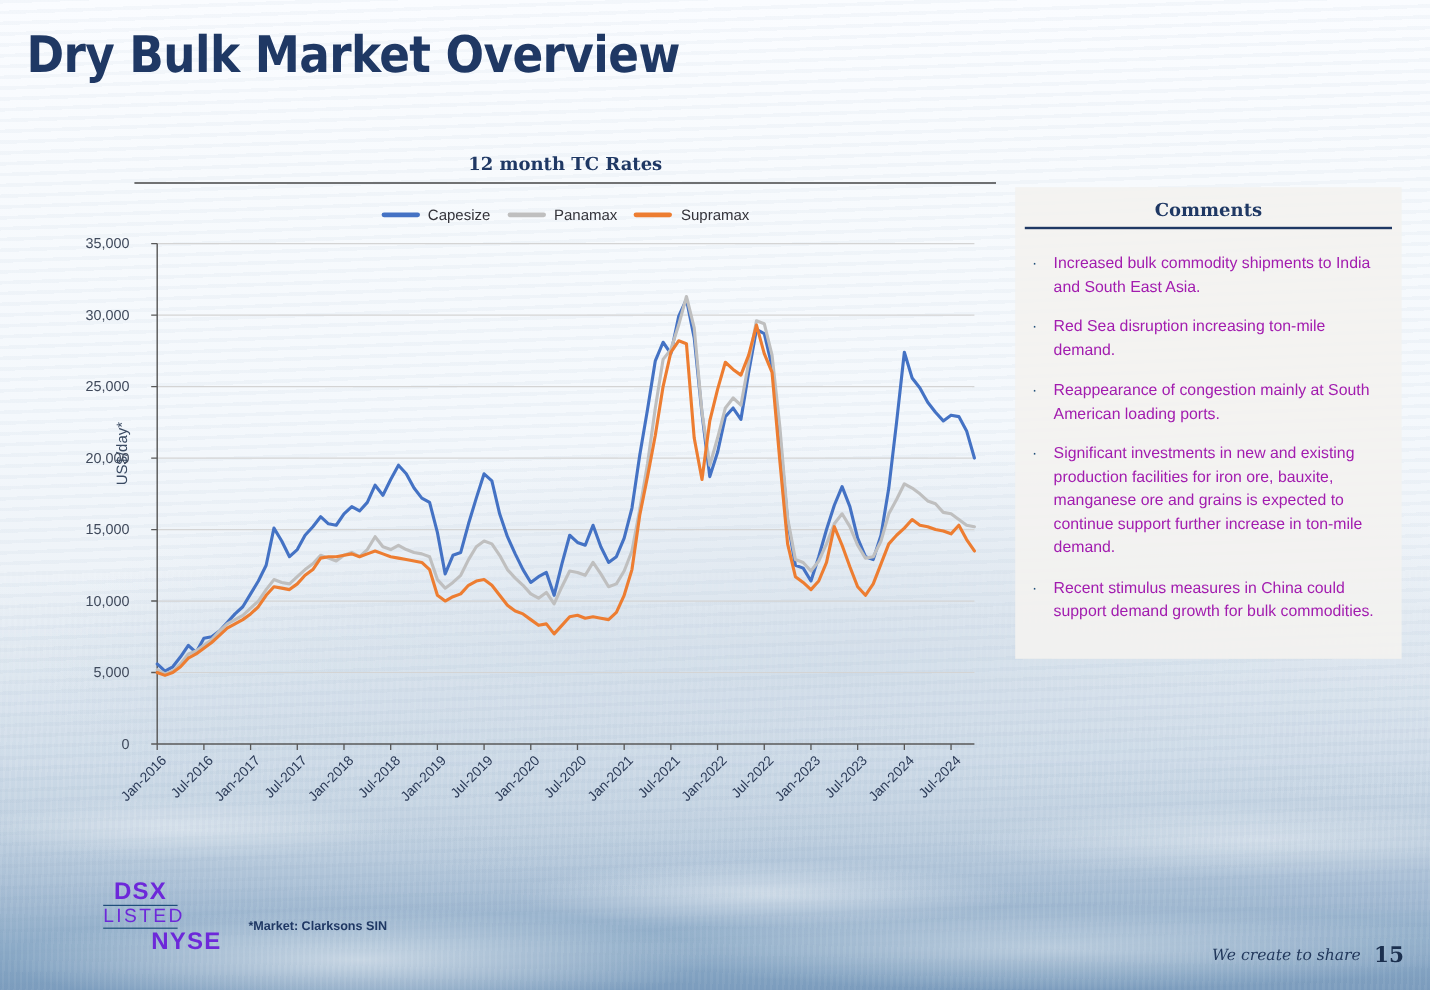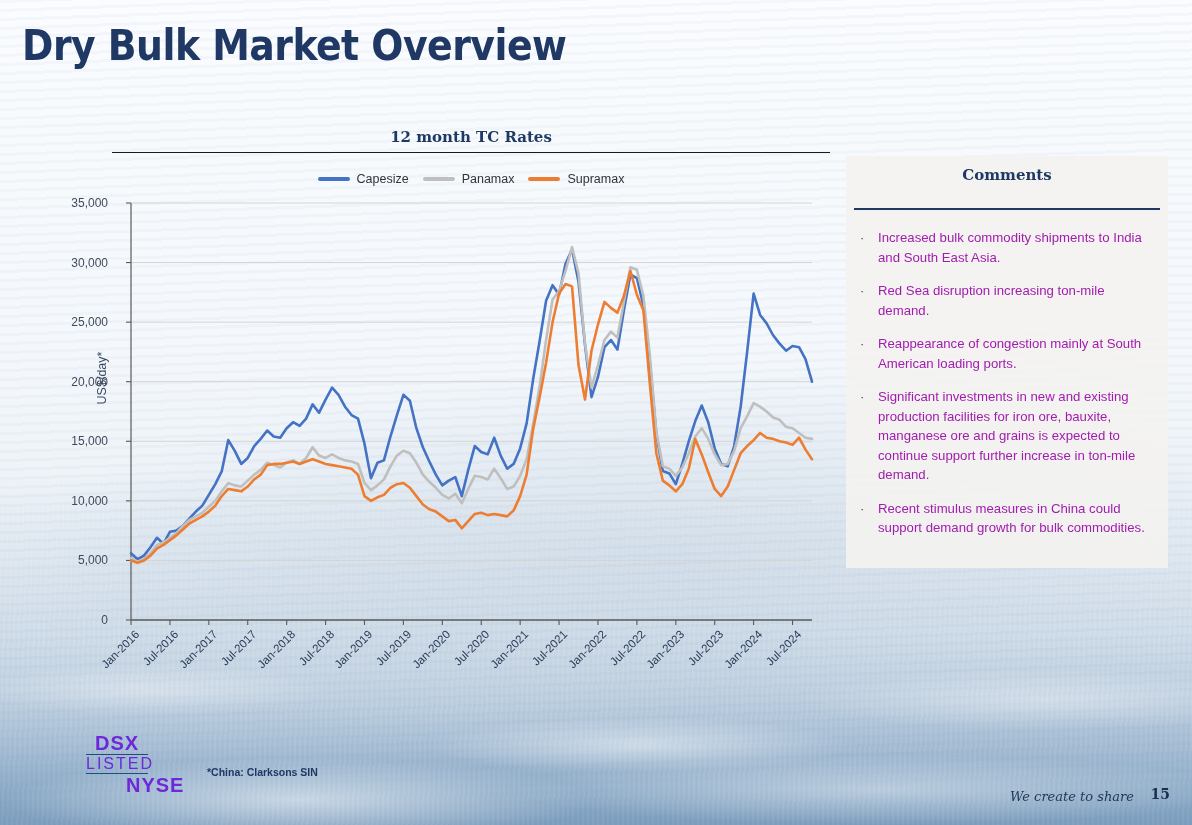--- a/index.html
+++ b/index.html
@@ -159,21 +159,21 @@
     background: rgba(243,242,240,0.92);
     padding: 10px 0 16px 0;
     box-sizing: border-box;
   }
   #comments-header {
     text-align: center;
     font-size: 15px;
     font-weight: bold;
     color: #1F3864;
     font-family: "DejaVu Serif", "Liberation Serif", serif;
-    padding-bottom: 24px;
+    padding-bottom: 5px;
   }
   #comments-rule {
     height: 2px;
     background: #1F3864;
     margin: 0 8px 0 8px;
   }
   #comments-list {
     margin: 18px 0 0 0;
     padding: 0;
     list-style: none;
@@ -229,21 +229,21 @@
     top: 789px;
     font-size: 13px;
     font-style: italic;
     color: #22385c;
     font-family: "DejaVu Serif", "Liberation Serif", serif;
   }
   #page-number {
     position: absolute;
     right: 22px;
     top: 786px;
-    font-size: 14px;
+    font-size: 18px;
     font-weight: bold;
     color: #1b2f4e;
     font-family: "DejaVu Serif", "Liberation Serif", serif;
   }
 </style>
 </head>
 <body>
 
 <div id="slide-bg"></div>
 
@@ -369,15 +369,15 @@
       </li>
     </ul>
 </div>
 
 <div id="dsx-logo">
   <div id="dsx-top">DSX</div>
   <div id="dsx-mid">LISTED</div>
   <div id="dsx-bot">NYSE</div>
 </div>
 
-<div id="source-note">*China: Clarksons SIN</div>
+<div id="source-note">*Market: Clarksons SIN</div>
 <div id="footer-tagline">We create to share</div>
 <div id="page-number">15</div>
 
 </body></html>

